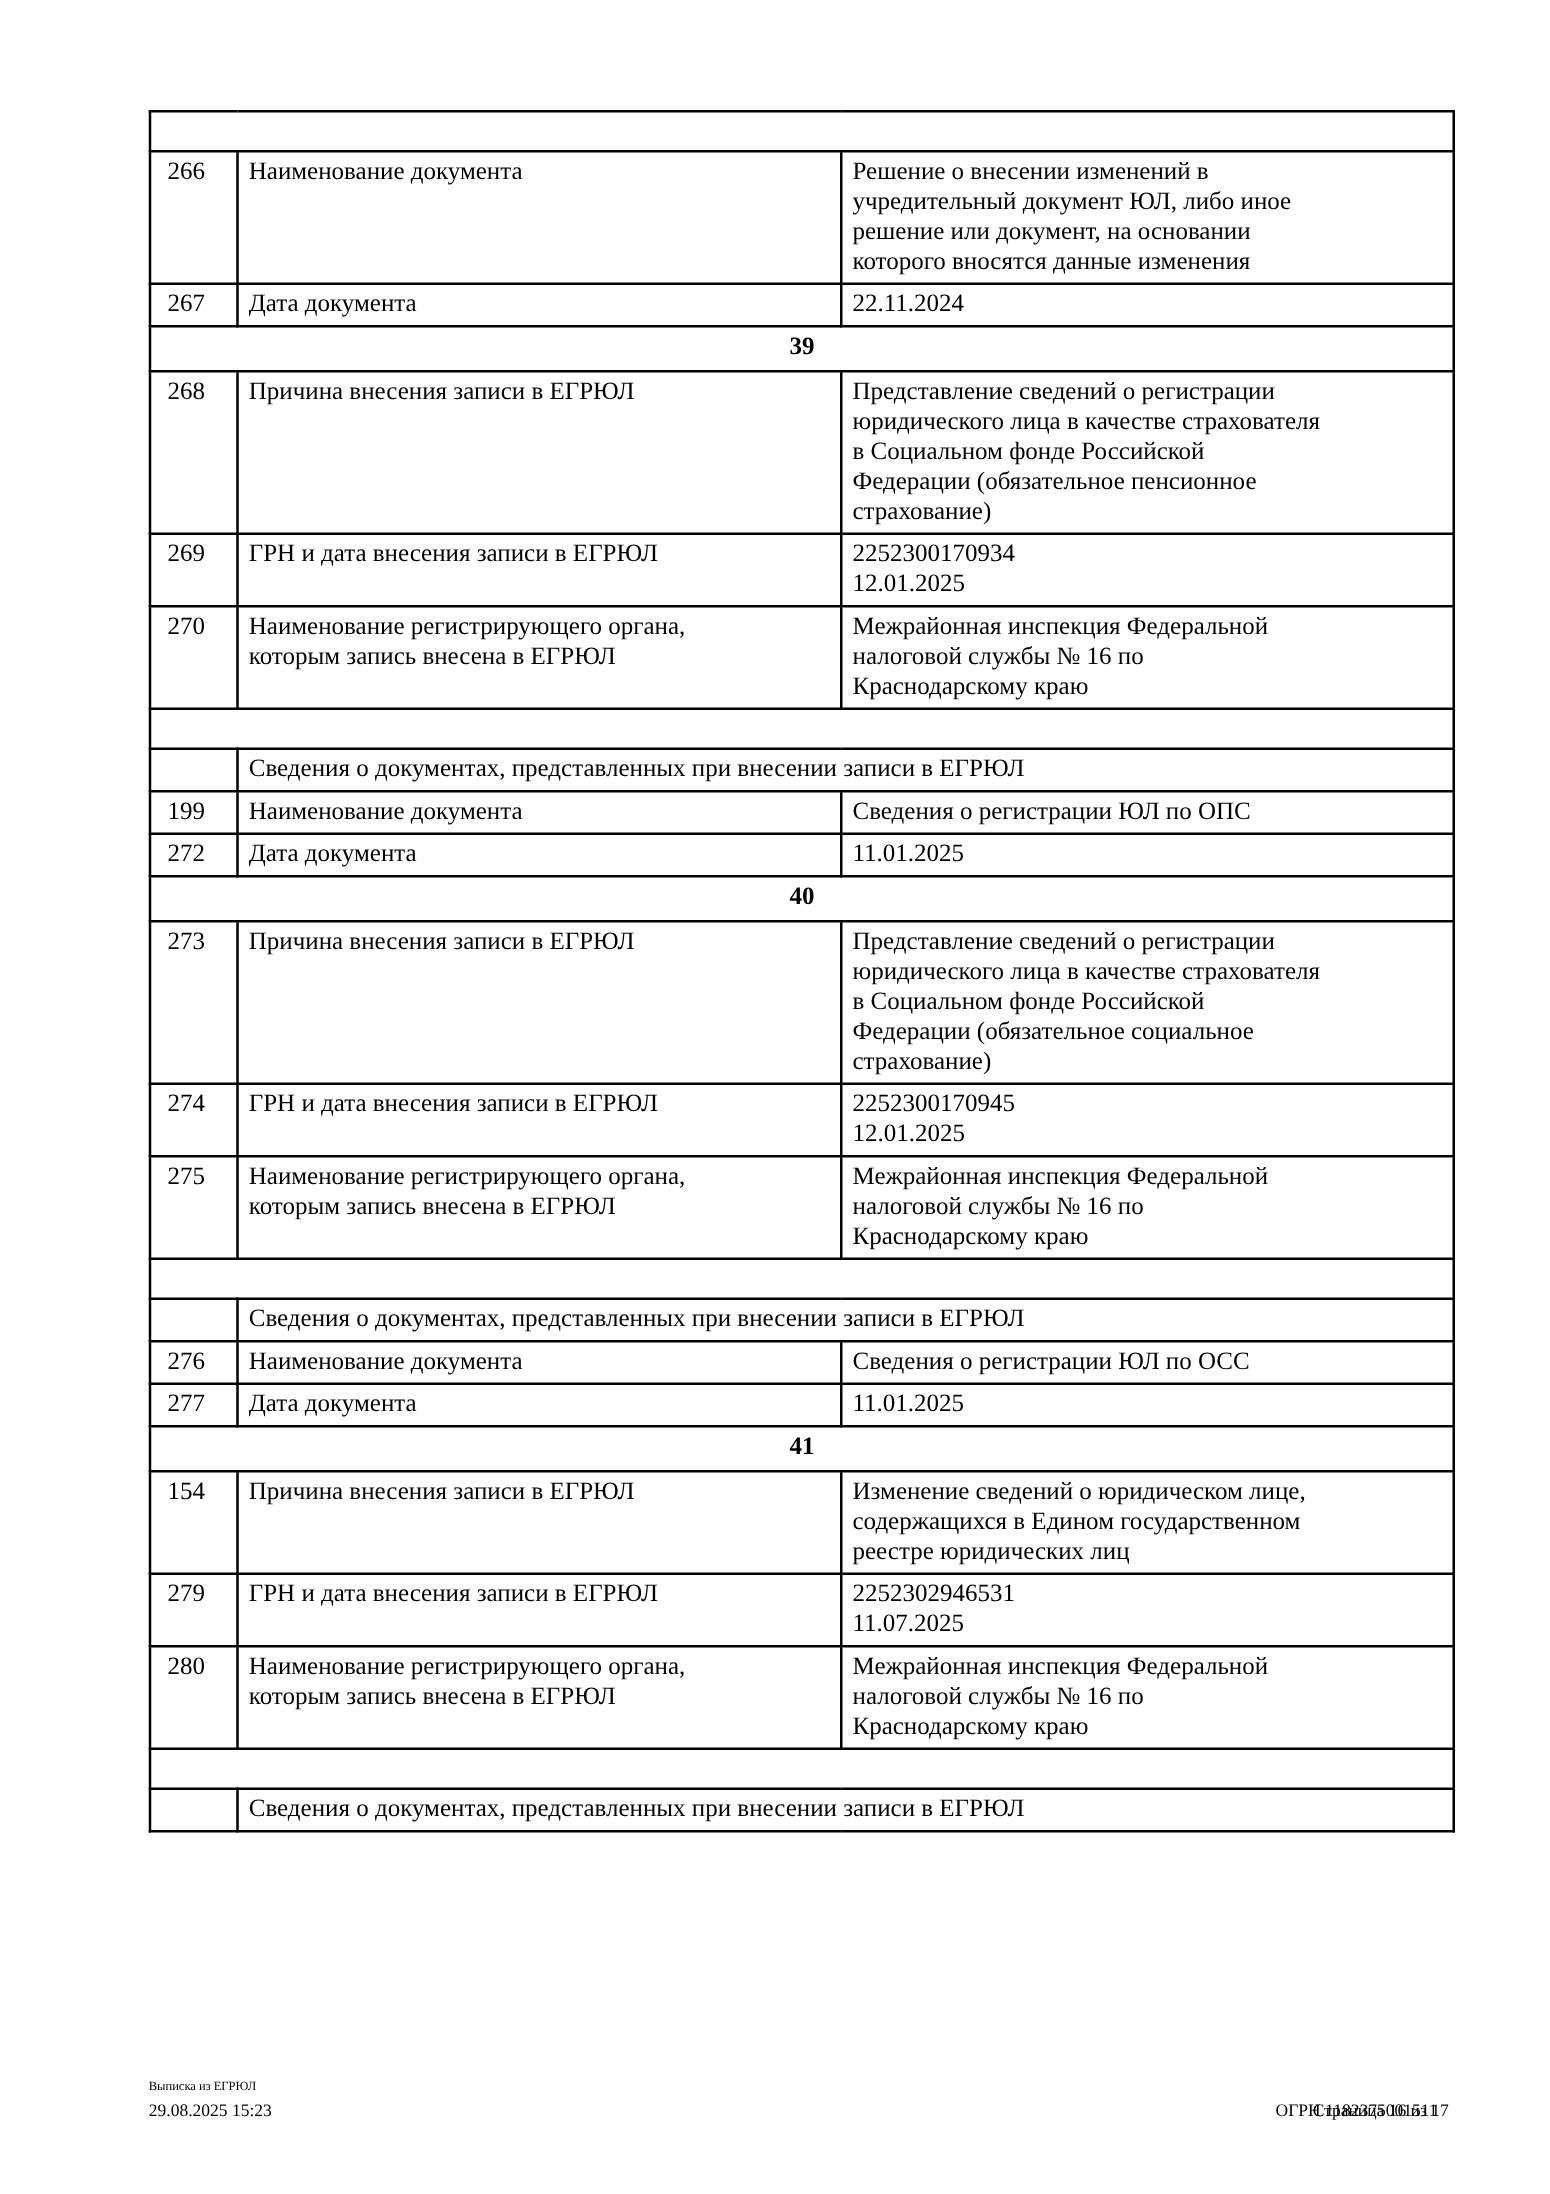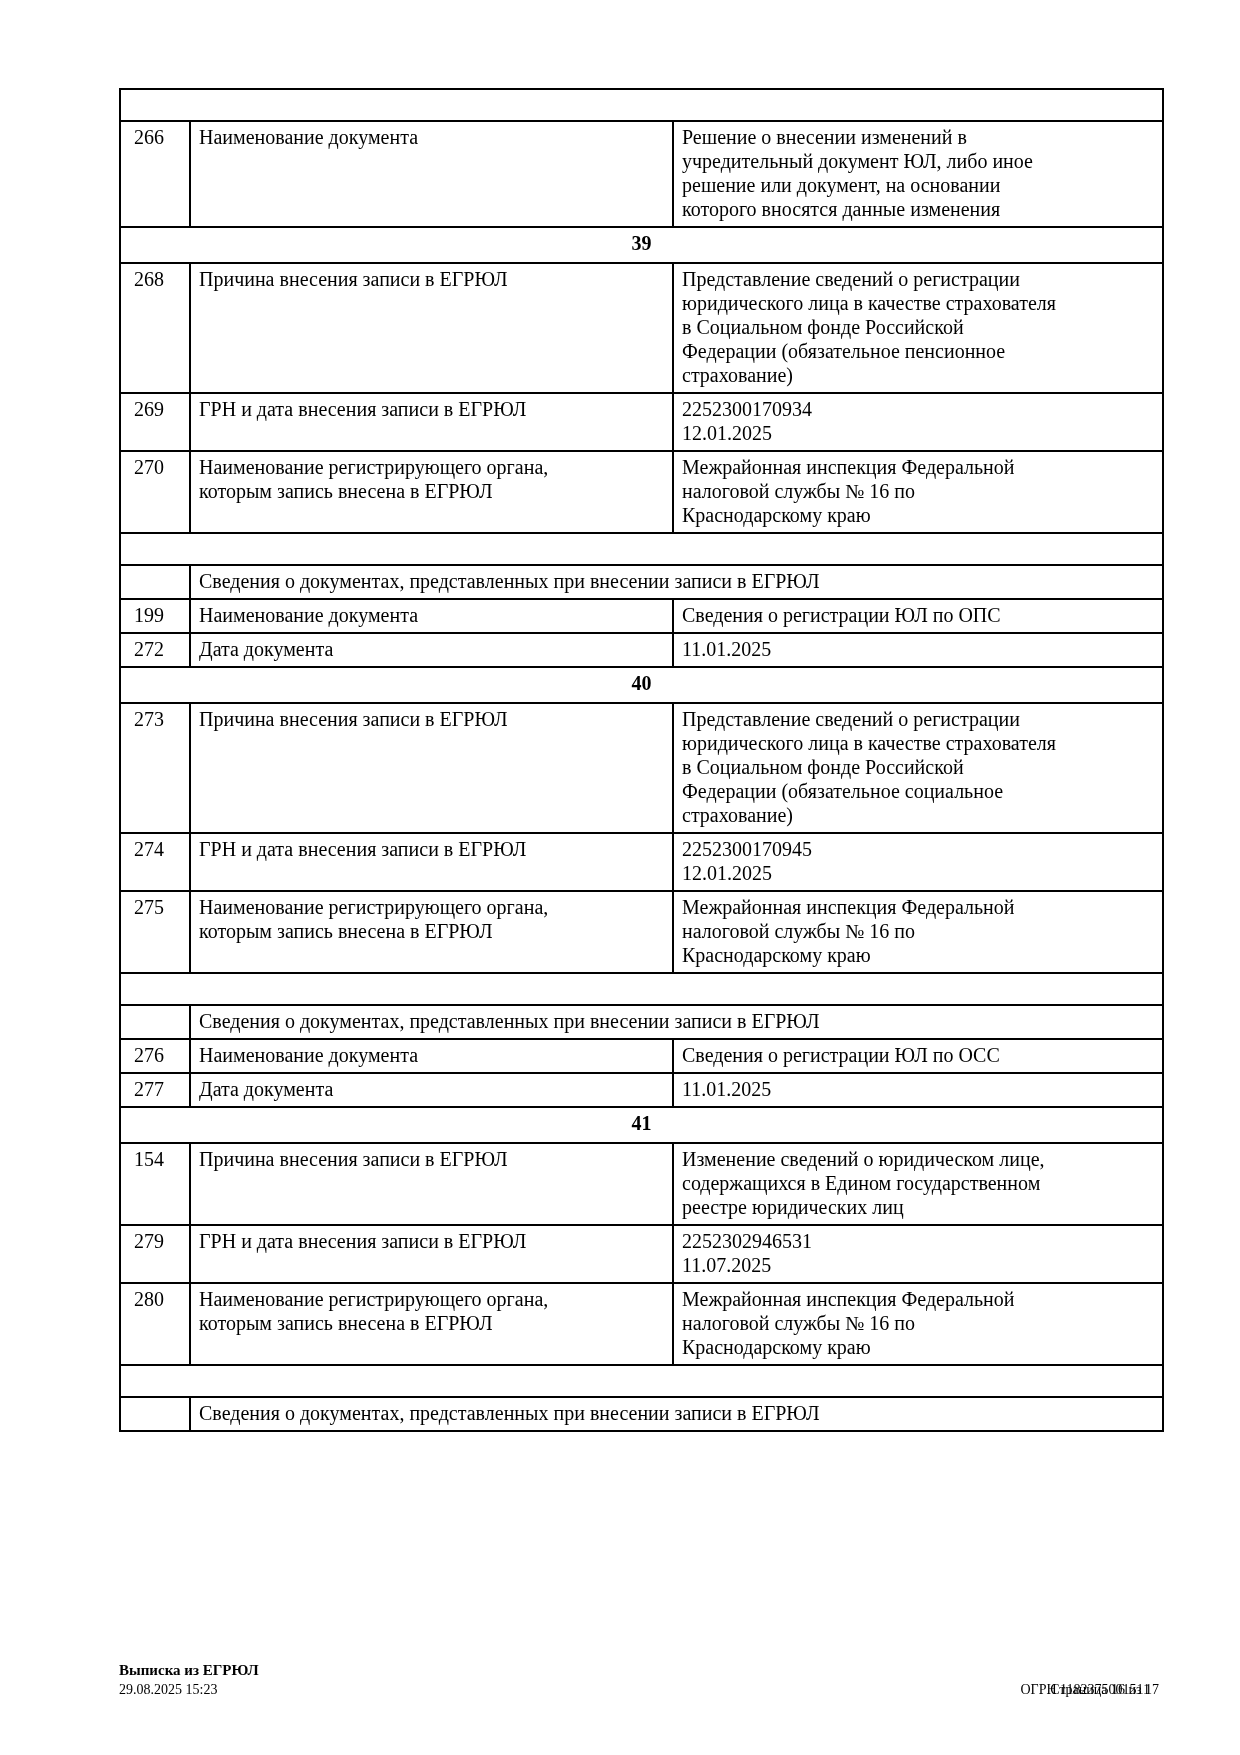--- a/index.html
+++ b/index.html
@@ -57,22 +57,22 @@
     font-size: 14px;
     line-height: 20px;
   }
   .f-left {
     position: absolute;
     left: 0;
     bottom: 0;
     text-align: left;
   }
   .f-title {
-    font-weight: bold;
-    font-size: 15px;
+    font-weight: normal;
+    font-size: 10px;
   }
   .f-center {
     position: absolute;
     left: 0;
     right: 12px;
     bottom: 0;
     text-align: right;
   }
   .f-right {
     position: absolute;
@@ -98,20 +98,25 @@
 
     <tr>
       <td class="num">266</td>
       <td class="pre">Наименование документа</td>
       <td class="pre">Решение о внесении изменений в
 учредительный документ ЮЛ, либо иное
 решение или документ, на основании
 которого вносятся данные изменения</td>
     </tr>
 
+    <tr>
+      <td class="num">267</td>
+      <td class="pre">Дата документа</td>
+      <td class="pre">22.11.2024</td>
+    </tr>
 
     <tr>
       <td class="section-cell" colspan="3">39</td>
     </tr>
 
     <tr>
       <td class="num">268</td>
       <td class="pre">Причина внесения записи в ЕГРЮЛ</td>
       <td class="pre">Представление сведений о регистрации
 юридического лица в качестве страхователя

